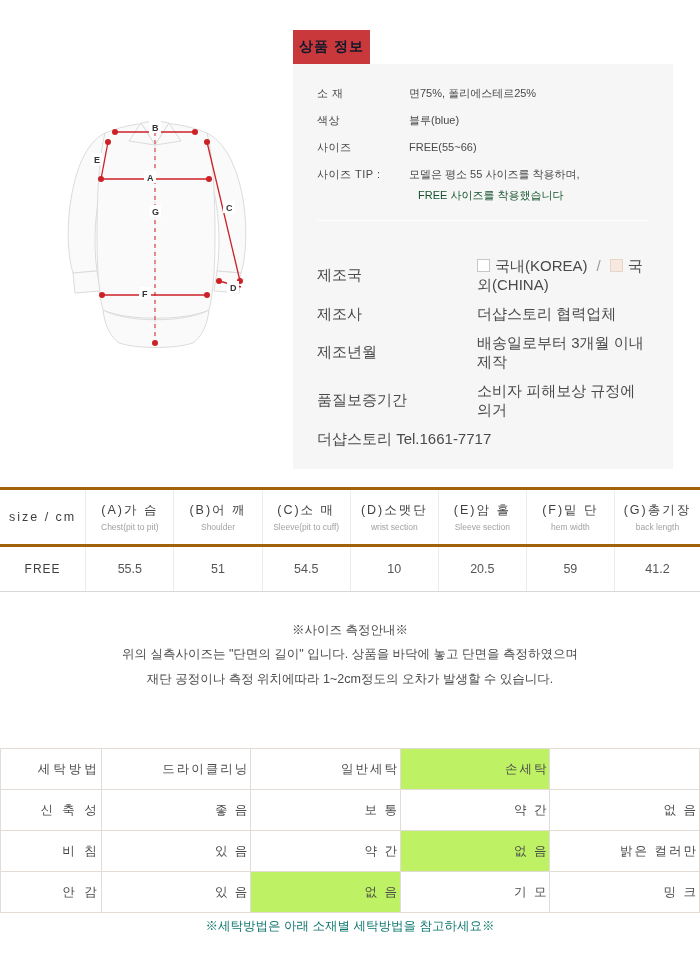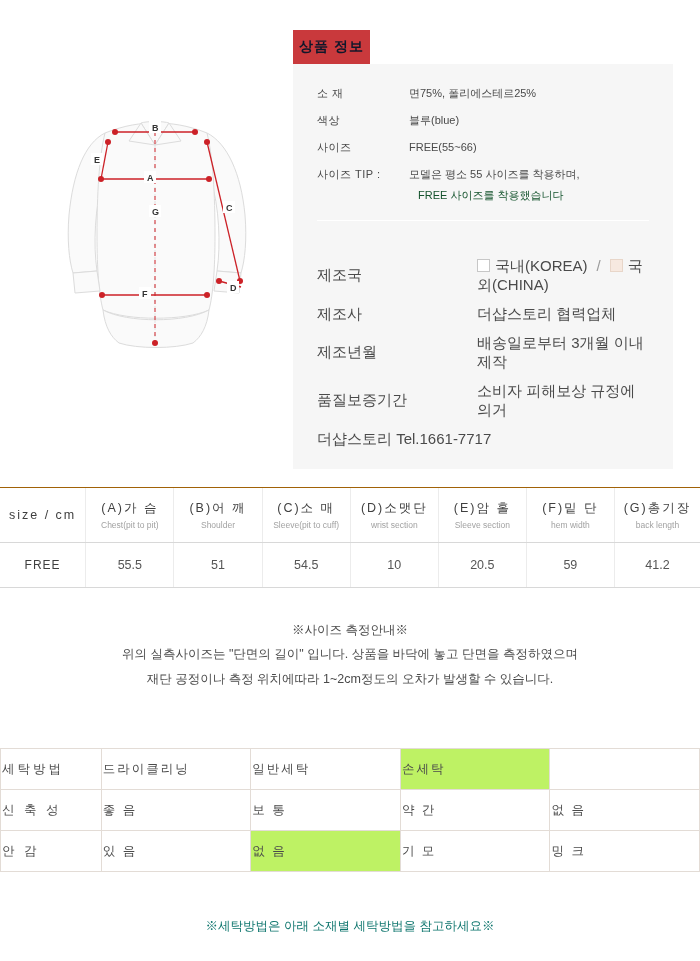--- a/index.html
+++ b/index.html
@@ -118,21 +118,21 @@
   
   #size-table {
     position: absolute;
     left: 0;
     top: 487px;
     width: 700px;
     border-collapse: collapse;
     font-size: 12px;
   }
   #size-table th, #size-table td {
-    border-top: 1px solid #a16207;
+    border-top: 3px solid #a16207;
     border-bottom: 1px solid #d8d8d8;
     border-left: 1px solid #ececec;
     text-align: center;
     vertical-align: middle;
     color: #555;
   }
   #size-table th:first-child, #size-table td:first-child {
     border-left: none;
   }
   #size-table thead th {
@@ -177,21 +177,21 @@
     position: absolute;
     left: 0;
     top: 748px;
     width: 700px;
     border-collapse: collapse;
     font-size: 12.5px;
   }
   #wash-table td {
     border: 1px solid #e3dcd6;
     height: 38px;
-    text-align: left;
+    text-align: right;
     vertical-align: middle;
     color: #4a4a4a;
     letter-spacing: 2px;
   }
   #wash-table td.rowhdr { width: 100px; letter-spacing: 3px; }
   #wash-table td.col1 { width: 150px; }
   #wash-table td.col2 { width: 150px; }
   #wash-table td.col3 { width: 150px; }
   #wash-table td.col4 { width: 150px; }
   #wash-table td.hl { background: #bef264; }
@@ -399,20 +399,27 @@
       <td class="col4"></td>
     </tr>
     <tr>
       <td class="rowhdr">신 축 성</td>
       <td class="col1">좋 음</td>
       <td class="col2">보 통</td>
       <td class="col3">약 간</td>
       <td class="col4">없 음</td>
     </tr>
     <tr>
+      <td class="rowhdr">비 침</td>
+      <td class="col1">있 음</td>
+      <td class="col2">약 간</td>
+      <td class="col3 hl">없 음</td>
+      <td class="col4">밝은 컬러만</td>
+    </tr>
+    <tr>
       <td class="rowhdr">안 감</td>
       <td class="col1">있 음</td>
       <td class="col2 hl">없 음</td>
       <td class="col3">기 모</td>
       <td class="col4">밍 크</td>
     </tr>
   </tbody>
 </table>
 
 <div id="wash-footer">※세탁방법은 아래 소재별 세탁방법을 참고하세요※</div>

